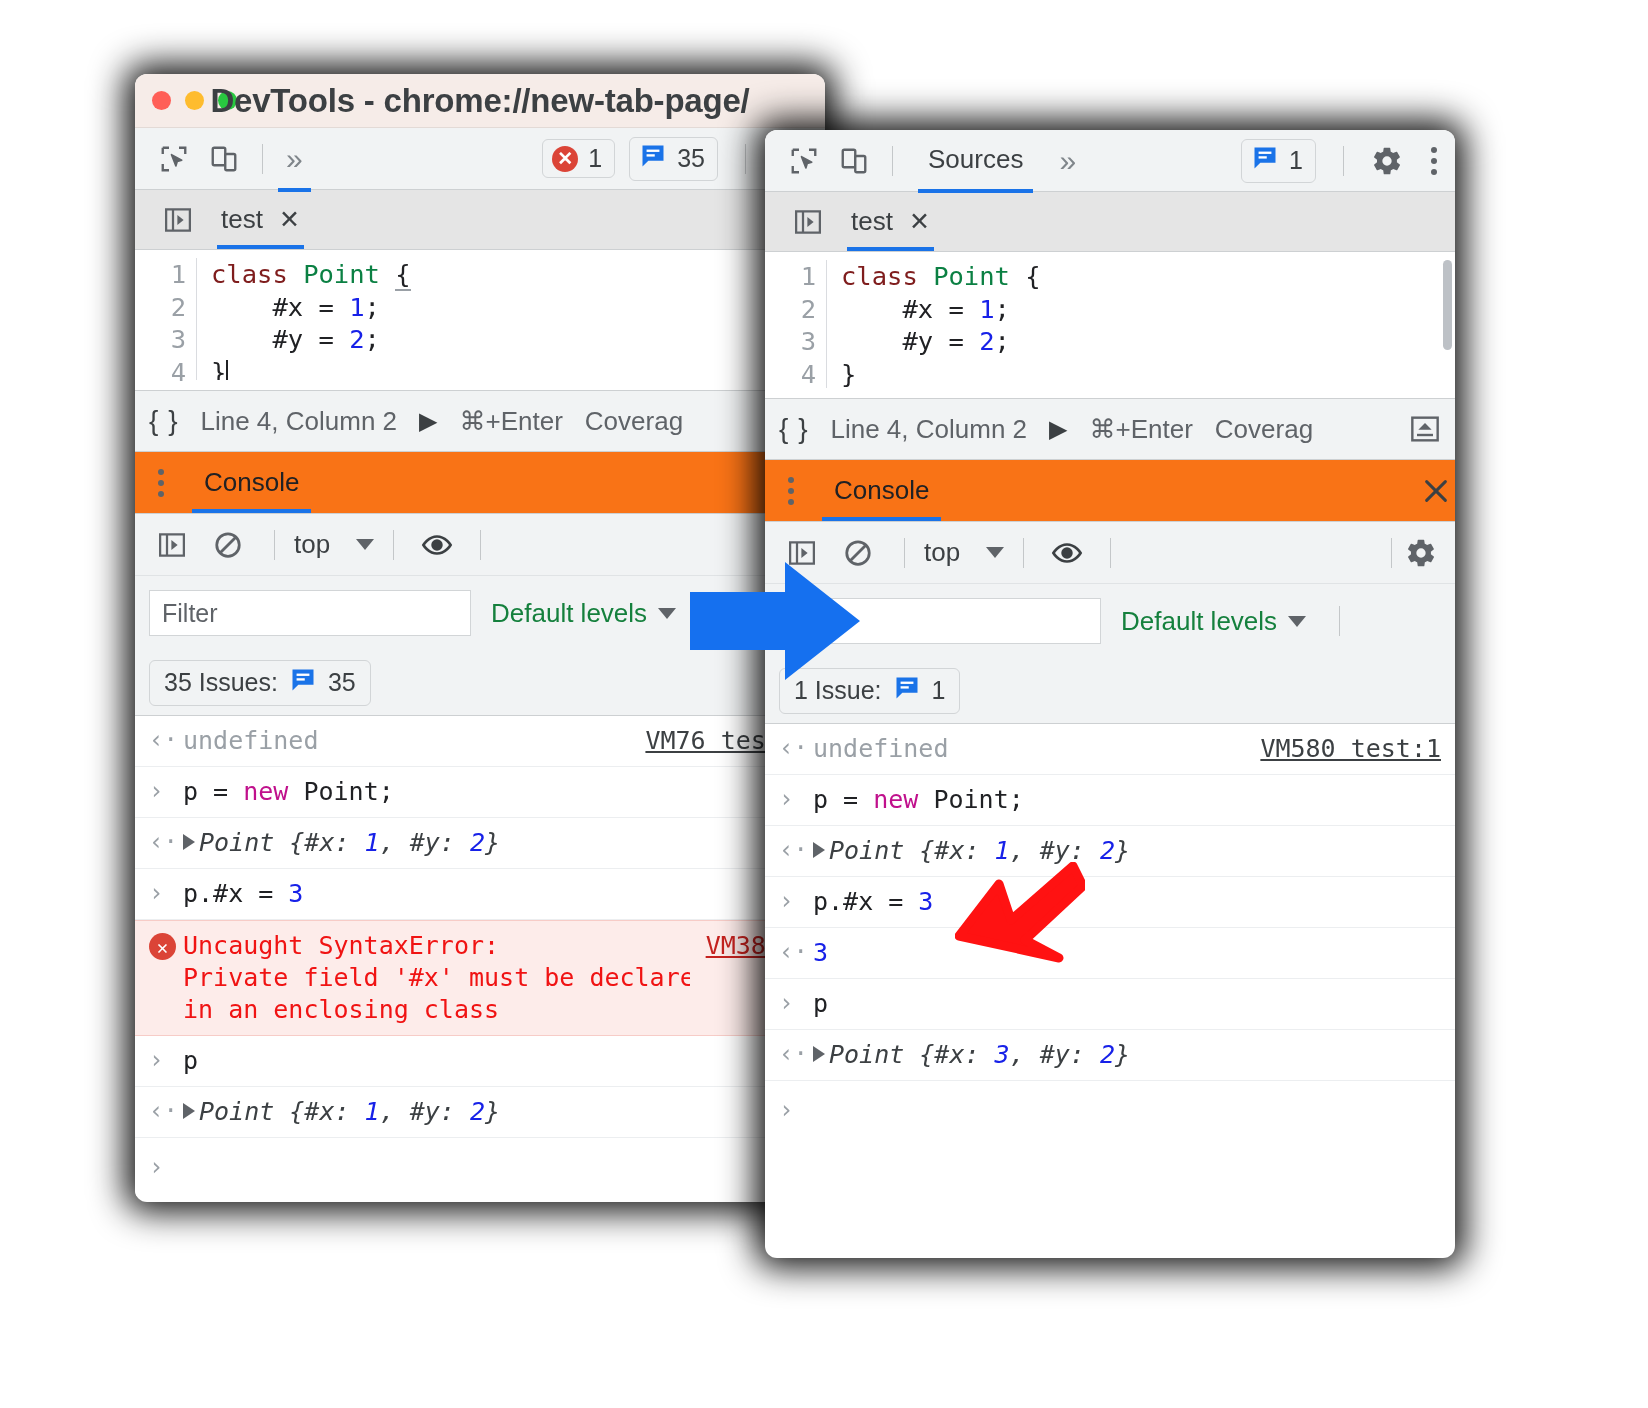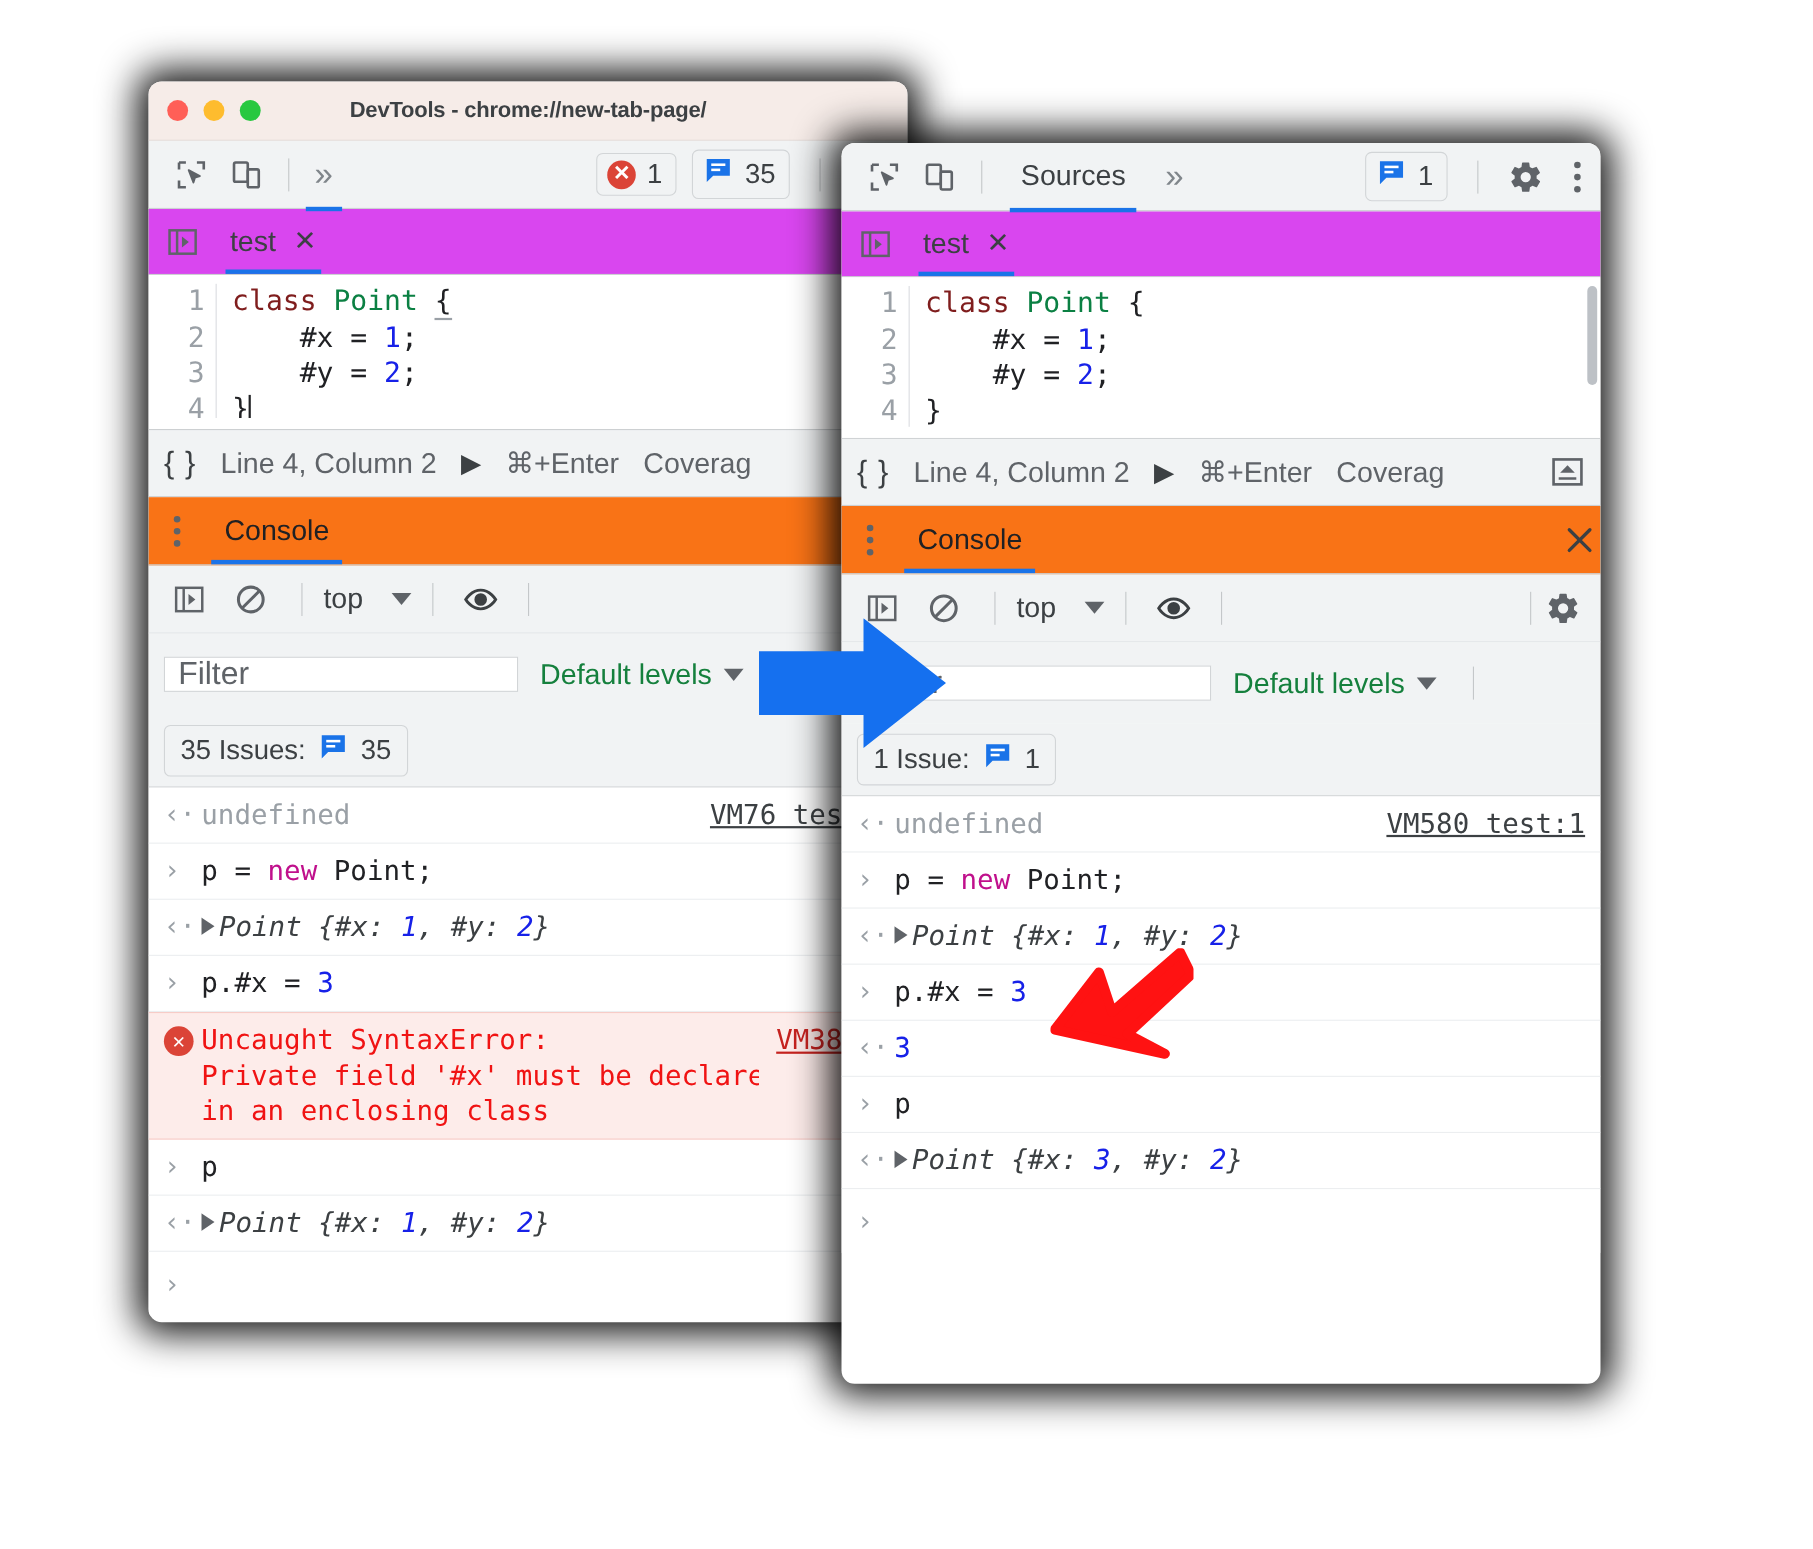--- a/index.html
+++ b/index.html
@@ -40,21 +40,21 @@
   .titlebar.inactive { background: #f3eae7; }
   .lights { display: flex; gap: 14px; align-items: center; }
   .light { width: 19px; height: 19px; border-radius: 50%; }
   .light.red { background: #ff5f57; }
   .light.yellow { background: #febc2e; }
   .light.green { background: #28c840; }
   .light.off { background: #d8d2cf; }
   .title {
     position: absolute; left: 0; right: 0;
     text-align: center;
-    font-size: 20px; font-weight: bold;
+    font-size: 33px; font-weight: bold;
     color: #3c4043;
     letter-spacing: -0.2px;
     pointer-events: none;
   }
   .title.inactive { color: #a9a4a1; }
 
   
   .dt-toolbar {
     height: 62px;
     background: #f1f3f4;
@@ -101,23 +101,23 @@
   .err-dot {
     width: 26px; height: 26px; border-radius: 50%;
     background: #db4437; color: #fff;
     font-size: 19px; font-weight: bold;
     display: flex; align-items: center; justify-content: center;
     line-height: 1;
   }
 
   
   .tabstrip {
-    height: 60px; background: #d946ef;
-    display: flex; align-items: center;
-    padding-left: 16px;
+    height: 60px; background: #e5e5e5;
+    display: flex; align-items: center;
+    padding-left: 28px;
     border-bottom: 1px solid #cdd0d2;
   }
   .file-tab {
     display: flex; align-items: center; gap: 16px;
     margin-left: 24px; position: relative;
     font-size: 26px; color: #3c4043;
     height: 100%;
     padding: 0 4px;
   }
   .file-tab::after {
@@ -220,24 +220,24 @@
   }
 
   
   .filter-row {
     height: 74px; background: #f1f3f4;
     display: flex; align-items: center;
     padding: 0 14px;
     gap: 20px;
   }
   .filter-input {
-    width: 322px; height: 32px;
+    width: 322px; height: 46px;
     background: #ffffff;
     border: 1px solid #d2d5d7;
-    font-size: 29px; color: #15803d;
+    font-size: 25px; color: #15803d;
     padding: 0 12px;
     font-family: "Liberation Sans", sans-serif;
     outline: none;
   }
   .filter-input::placeholder { color: #5f6368; opacity: 1; }
   .levels {
     display: flex; align-items: center; gap: 11px;
     font-size: 26px; color: #15803d;
   }
 

